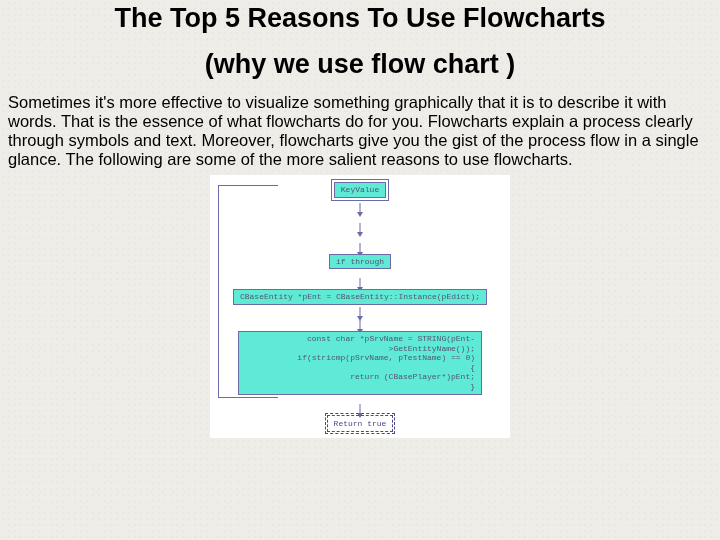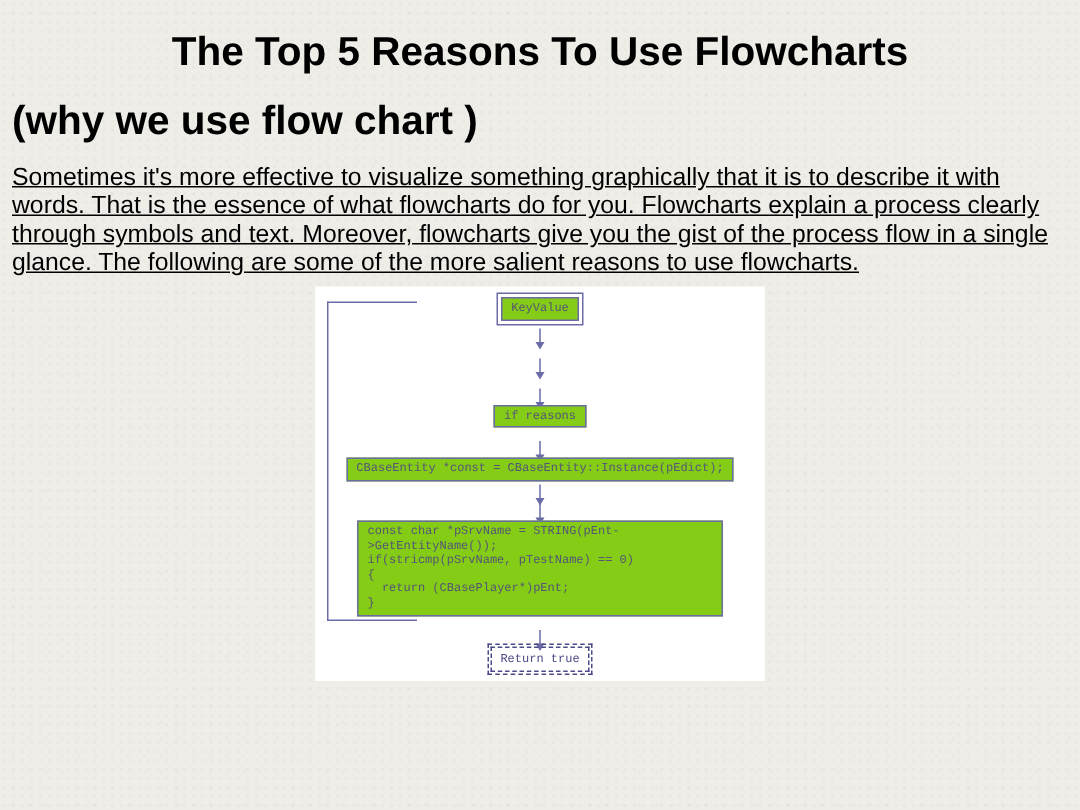--- a/index.html
+++ b/index.html
@@ -17,71 +17,70 @@
     height: 540px;
     box-sizing: border-box;
     padding: 4px 8px 0 8px;
     background-image:
       radial-gradient(rgba(0,0,0,0.02) 1px, transparent 1px),
       radial-gradient(rgba(0,0,0,0.015) 1px, transparent 1px);
     background-size: 6px 6px, 11px 11px;
     background-position: 0 0, 3px 3px;
   }
   h1.title {
-    margin: 16px auto;
+    margin: 0 auto;
     text-align: center;
     font-weight: 700;
     font-size: 27px;
     line-height: 1.1;
     padding: 0 20px;
   }
   h2.subtitle {
-    margin: 0 auto 14px auto;
-    text-align: left;
+    margin: 16px auto 14px auto;
+    text-align: center;
     font-weight: 700;
     font-size: 27px;
     line-height: 1.1;
   }
   p.body {
     margin: 4px 0 6px 0;
     font-size: 16.5px;
     line-height: 1.15;
     text-align: left;
-    text-decoration: underline;
   }
   .chart-wrap {
     width: 300px;
     margin: 2px auto 0 auto;
     background: #ffffff;
     padding: 4px 6px 6px 6px;
     box-sizing: border-box;
   }
   .fc {
     display: flex;
     flex-direction: column;
     align-items: center;
   }
   .node {
     border: 1px solid #6b6ba8;
-    background: #84cc16;
+    background: #5eead4;
     font-family: "Courier New", monospace;
     font-size: 8px;
     line-height: 1.2;
     color: #555577;
     padding: 2px 6px;
     text-align: center;
     white-space: pre-wrap;
     filter: blur(0.3px);
   }
   .node.double {
     box-shadow: 0 0 0 2px #fff, 0 0 0 3px #6b6ba8;
     margin: 3px;
   }
   .node.left {
-    text-align: left;
+    text-align: right;
   }
   .arrow {
     width: 0;
     height: 0;
     position: relative;
     margin: 2px 0;
   }
   .arrow::before {
     content: "";
     position: absolute;
@@ -159,25 +158,25 @@
       <div class="node double">KeyValue</div>
       <div class="spacer-sm"></div>
         <div class="arrow"></div>
 
       <div class="spacer-md"></div>
         <div class="arrow"></div>
 
       <div class="spacer-md"></div>
         <div class="arrow"></div>
 
-      <div class="node">if reasons</div>
+      <div class="node">if through</div>
       <div class="spacer-md"></div>
         <div class="arrow"></div>
 
-      <div class="node">CBaseEntity *const = CBaseEntity::Instance(pEdict);</div>
+      <div class="node">CBaseEntity *pEnt = CBaseEntity::Instance(pEdict);</div>
       <div class="spacer-sm"></div>
         <div class="arrow"></div>
 
       <div class="spacer-sm"></div>
         <div class="arrow"></div>
 
       <div class="node left" style="width:230px">const char *pSrvName = STRING(pEnt-&gt;GetEntityName());
 if(stricmp(pSrvName, pTestName) == 0)
 {
   return (CBasePlayer*)pEnt;

